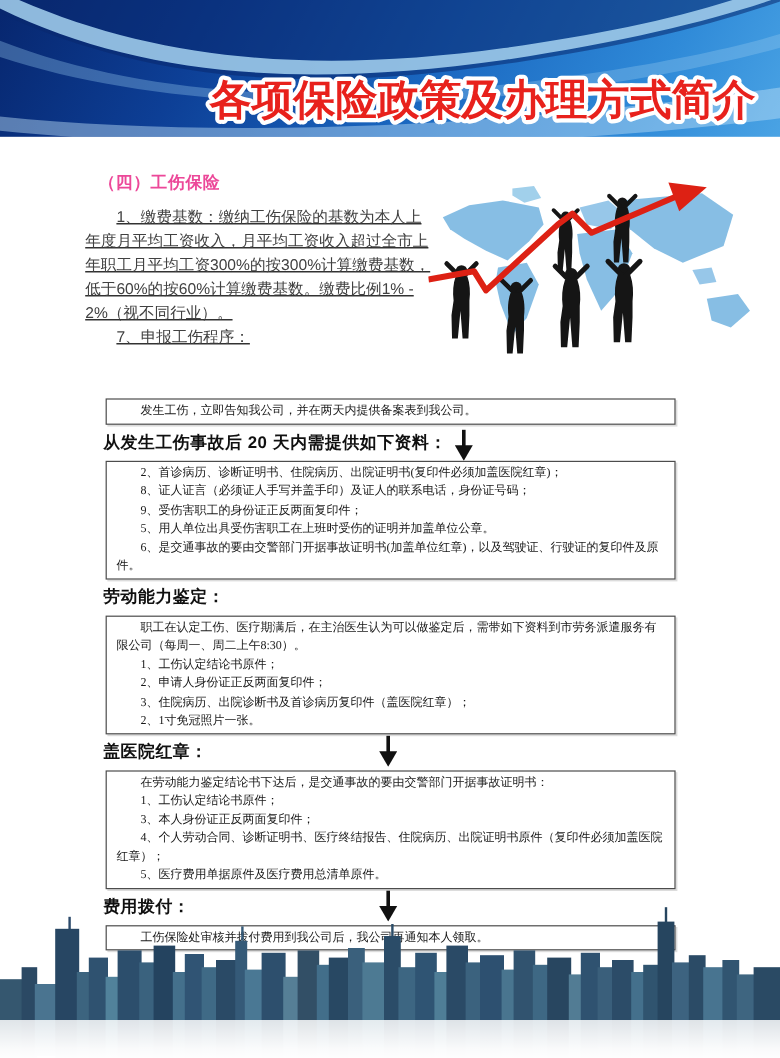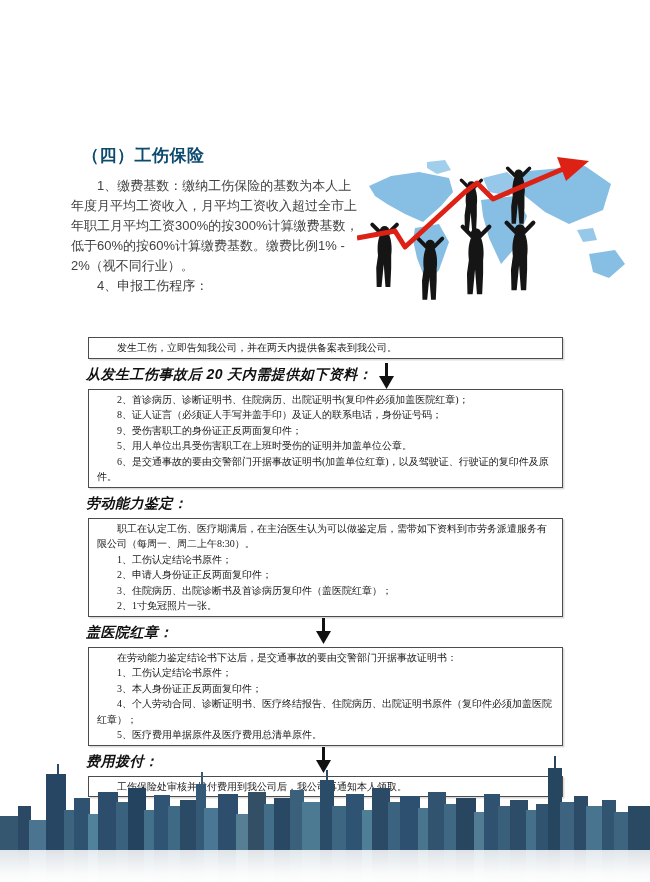--- a/index.html
+++ b/index.html
@@ -8,59 +8,70 @@
 
   
   .banner{position:absolute;top:0;left:0;width:650px;height:114px;overflow:hidden;
           background:linear-gradient(118deg,#07266e 0%,#0d3f96 26%,#1a67c0 55%,#2f8ad8 82%,#4aa3e4 100%);}
   .banner .swoosh{position:absolute;top:0;left:0;width:650px;height:114px;}
   .title-svg{position:absolute;right:2px;bottom:6px;width:492px;height:54px;}
 
   
   .content{position:absolute;top:114px;left:0;width:650px;box-sizing:border-box;
            padding:0 87px 0 88px;}
-  .section-title{margin:30px 0 9px -6px;color:#0c4a6e;font-size:17px;font-weight:bold;letter-spacing:.5px;}
+  .section-title{margin:30px 0 9px -6px;color:#ec4899;font-size:14px;font-weight:bold;letter-spacing:.5px;}
   .intro-area{position:relative;min-height:152px;}
-  .intro-text{width:289px;margin-left:-17px;}
+  .intro-text{width:289px;margin-left:-17px;text-decoration:underline;}
   .intro-text p{margin:0;font-size:13px;line-height:20px;color:#414141;text-indent:2em;}
   .illustration{position:absolute;top:-24px;right:-84px;width:290px;height:156px;}
 
   .fbox{border:1px solid #4c4c4c;background:#fff;padding:2px 8px;
         font-family:"Liberation Serif",serif;font-size:10px;line-height:15.5px;color:#181818;
         box-shadow:1.5px 1.5px 0 rgba(60,60,60,.18);}
   .fbox p{margin:0;text-indent:2em;}
   .box-report{margin-top:9px;}
   .hrow{position:relative;margin:6px 0 3px -2px;height:21px;}
-  .hrow h3{display:inline-block;margin:0;font-size:14px;font-weight:bold;color:#101010;letter-spacing:.5px;font-style:italic;}
+  .hrow h3{display:inline-block;margin:0;font-size:14px;font-weight:bold;color:#101010;letter-spacing:.5px;}
   .arrow-icon{position:absolute;width:17px;height:26px;}
   .arrow-after-heading{left:292px;top:-2px;}
   .arrow-center{left:229px;top:-5px;}
 
   
   .skyline{position:absolute;left:0;bottom:0;width:650px;height:134px;overflow:hidden;pointer-events:none;}
   .skyline .city{position:absolute;top:2px;left:0;width:650px;height:100px;}
   .skyline .city-reflect{position:absolute;top:102px;left:0;width:650px;height:100px;
                          transform:scaleY(-1);opacity:.28;}
   .skyline .fade{position:absolute;top:102px;left:0;width:650px;height:34px;
                  background:linear-gradient(to bottom,rgba(255,255,255,.45) 0%,rgba(255,255,255,.9) 70%,#ffffff 100%);}
 </style>
 </head>
 <body>
 
 <div class="page">
 
+  <header class="banner">
+    <svg class="swoosh" viewBox="0 0 650 114" preserveAspectRatio="none" aria-hidden="true">
+      <path d="M-10,6 C120,70 260,78 430,52 C530,37 600,20 670,-6 L670,-30 L-10,-30 Z" fill="rgba(10,40,110,0.55)"></path>
+      <path d="M-10,2 C110,64 250,74 420,50 C540,32 620,10 670,-10 L670,-22 C600,8 520,26 420,40 C260,62 120,52 -10,-12 Z" fill="rgba(166,210,240,0.85)"></path>
+      <path d="M-10,30 C140,92 330,86 500,60 C570,49 630,36 670,22 L670,34 C610,52 540,66 460,76 C300,94 120,90 -10,44 Z" fill="rgba(150,200,238,0.35)"></path>
+      <path d="M-10,96 C170,116 420,108 670,70 L670,96 C450,126 180,128 -10,108 Z" fill="rgba(190,224,246,0.45)"></path>
+    </svg>
+    <svg class="title-svg" viewBox="0 0 492 54">
+      <text x="246" y="41" text-anchor="middle" font-family="Liberation Sans, sans-serif" font-size="35" font-weight="bold" fill="#e8211c" stroke="#ffffff" stroke-width="7" paint-order="stroke" stroke-linejoin="round">各项保险政策及办理方式简介</text>
+    </svg>
+  </header>
 
   <main class="content">
 
     <h2 class="section-title">（四）工伤保险</h2>
 
     <div class="intro-area">
       <div class="intro-text">
         <p>1、缴费基数：缴纳工伤保险的基数为本人上年度月平均工资收入，月平均工资收入超过全市上年职工月平均工资300%的按300%计算缴费基数，低于60%的按60%计算缴费基数。缴费比例1% - 2%（视不同行业）。</p>
-        <p>4、申报工伤程序：</p>
+        <p>7、申报工伤程序：</p>
       </div>
 
       <svg class="illustration" viewBox="0 0 290 156" aria-hidden="true">
         <defs>
           <g id="fig">
             <circle cx="20" cy="10" r="5.5" fill="#151515"></circle>
             <path d="M20,17 L6,3" stroke="#151515" stroke-width="4.5" stroke-linecap="round" fill="none"></path>
             <path d="M20,17 L34,3" stroke="#151515" stroke-width="4.5" stroke-linecap="round" fill="none"></path>
             <path d="M14.5,15 C12,22 11.5,30 12.5,38 L10.5,52 L11,74 L16.5,74 L19,48 L21,74 L26.5,74 L27.5,52 L27.5,38 C28.5,30 28,22 25.5,15 Z" fill="#151515"></path>
           </g>

